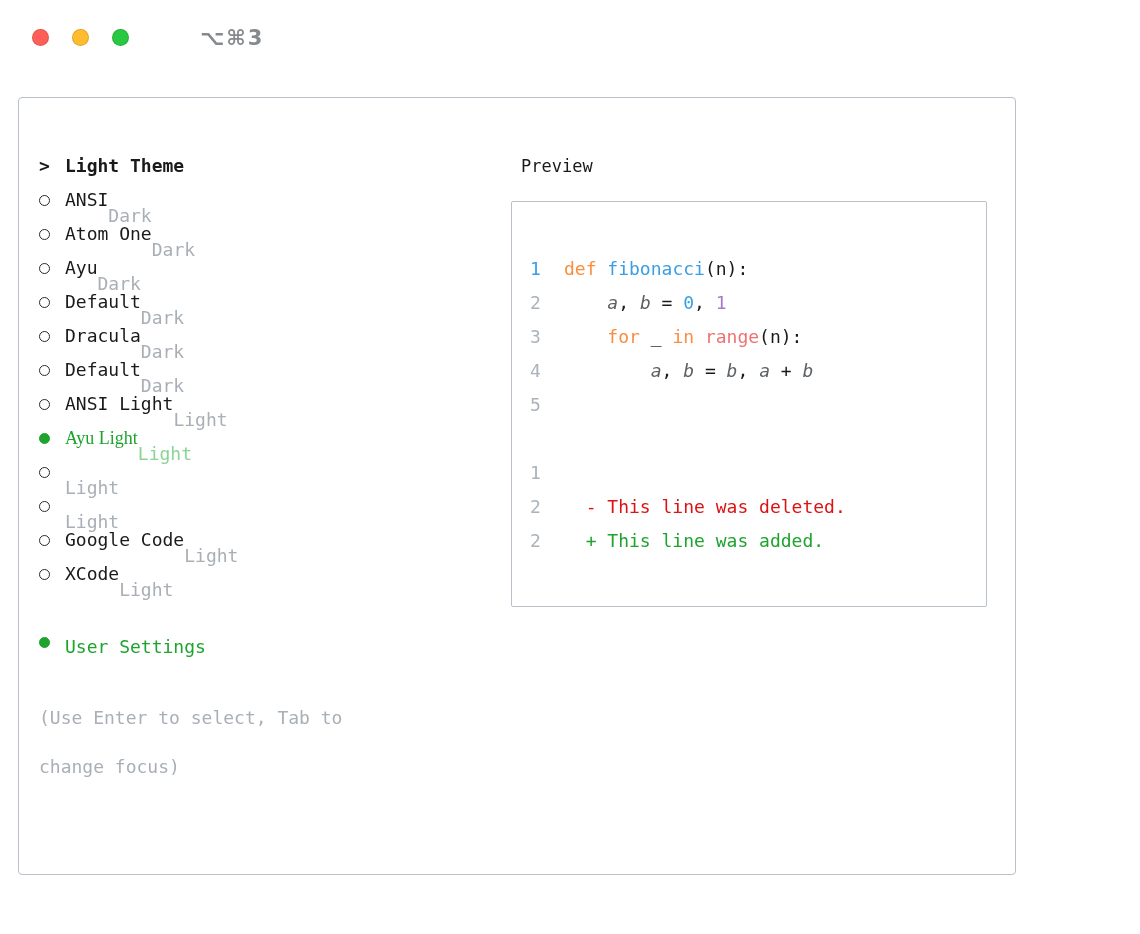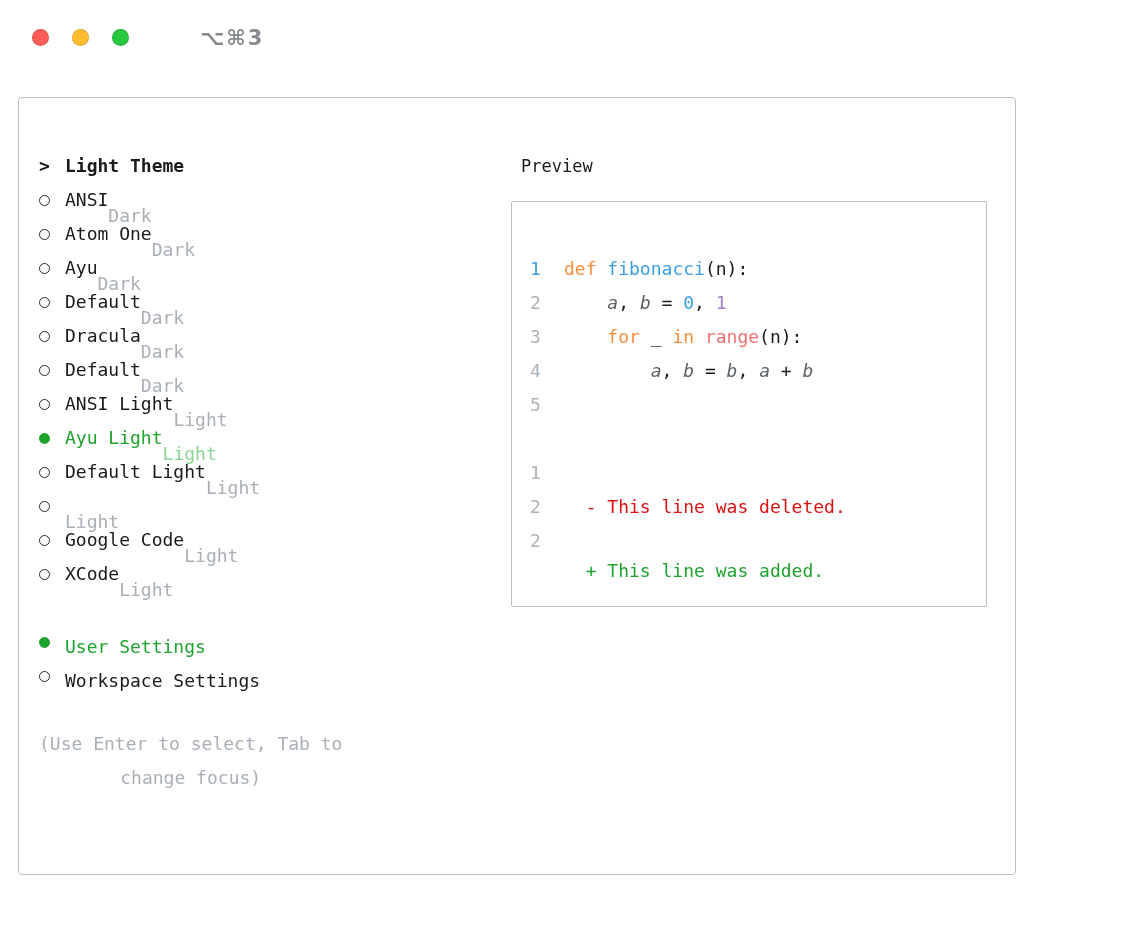--- a/index.html
+++ b/index.html
@@ -66,27 +66,27 @@
     font-weight:bold;
   }
   .header-label{font-weight:bold;color:var(--text);}
   .radio{
     width:11px;height:11px;border-radius:50%;
     border:1.5px solid #2a2a2a;display:inline-block;
   }
   .radio.on{background:var(--green);border-color:var(--green);}
   .t-name{color:var(--text);}
   .t-variant{color:var(--muted);margin-top:32px;}
-  .theme-row.selected .t-name{color:var(--green);}
+  .theme-row.selected .t-name{color:var(--green);font-family:Liberation Serif, serif;}
   .theme-row.selected .t-variant{color:var(--greenLight);}
   .apply-row .t-name{color:var(--text);margin-top:10px;}
   .apply-row.selected .t-name{color:var(--green);}
   .spacer{height:34px;}
   .hint{
-    color:var(--muted);white-space:pre-line;line-height:34px;font-size:18px;text-align:center;
+    color:var(--muted);white-space:pre-line;line-height:49px;font-size:18px;
   }
   .right-col{
     position:absolute;left:484px;top:51px;
   }
   .preview-header{
     font-weight:normal;font-size:17px;line-height:34px;padding-left:18px;
   }
   .preview-box{
     position:relative;margin-left:8px;margin-top:18px;
     width:476px;height:406px;
@@ -104,21 +104,21 @@
   .code-content{white-space:pre;color:var(--text);}
   .tok-plain{color:var(--text);}
   .tok-keyword{color:var(--keyword);}
   .tok-function{color:var(--function);}
   .tok-builtin{color:var(--builtin);}
   .tok-num-blue{color:var(--numBlue);}
   .tok-num-purple{color:var(--numPurple);}
   .tok-var{color:var(--variable);font-style:italic;}
   .diff-context{color:var(--muted);}
   .diff-deleted{color:var(--red);}
-  .diff-added{color:var(--green);margin-top:30px;}
+  .diff-added{color:var(--green);}
 </style>
 </head>
 <body>
 
 <div class="titlebar">
   <span class="light red"></span>
   <span class="light yellow"></span>
   <span class="light green"></span>
   <span class="win-title">⌥⌘3</span>
 </div>
@@ -183,21 +183,20 @@
           <span class="marker">
             <span class="radio on"></span>
           </span>
           <span class="t-name">Ayu Light</span>
           <span class="t-variant"> Light</span>
         </div>
         <div class="row theme-row">
           <span class="marker">
             <span class="radio"></span>
           </span>
-          <span class="t-name">Default Light</span>
           <span class="t-variant"> Light</span>
         </div>
         <div class="row theme-row">
           <span class="marker">
             <span class="radio"></span>
           </span>
           <span class="t-variant"> Light</span>
         </div>
         <div class="row theme-row">
           <span class="marker">
@@ -214,26 +213,20 @@
           <span class="t-variant"> Light</span>
         </div>
       </div>
     <div class="spacer"></div>
     <div id="apply-list">
         <div class="row apply-row selected">
           <span class="marker">
             <span class="radio on"></span>
           </span>
           <span class="t-name">User Settings</span>
-        </div>
-        <div class="row apply-row">
-          <span class="marker">
-            <span class="radio"></span>
-          </span>
-          <span class="t-name">Workspace Settings</span>
         </div>
       </div>
     <div class="spacer"></div>
     <div class="hint">(Use Enter to select, Tab to
 change focus)</div>
   </div>
 
   <div class="right-col">
     <div class="preview-header">Preview</div>
     <div class="preview-box">

